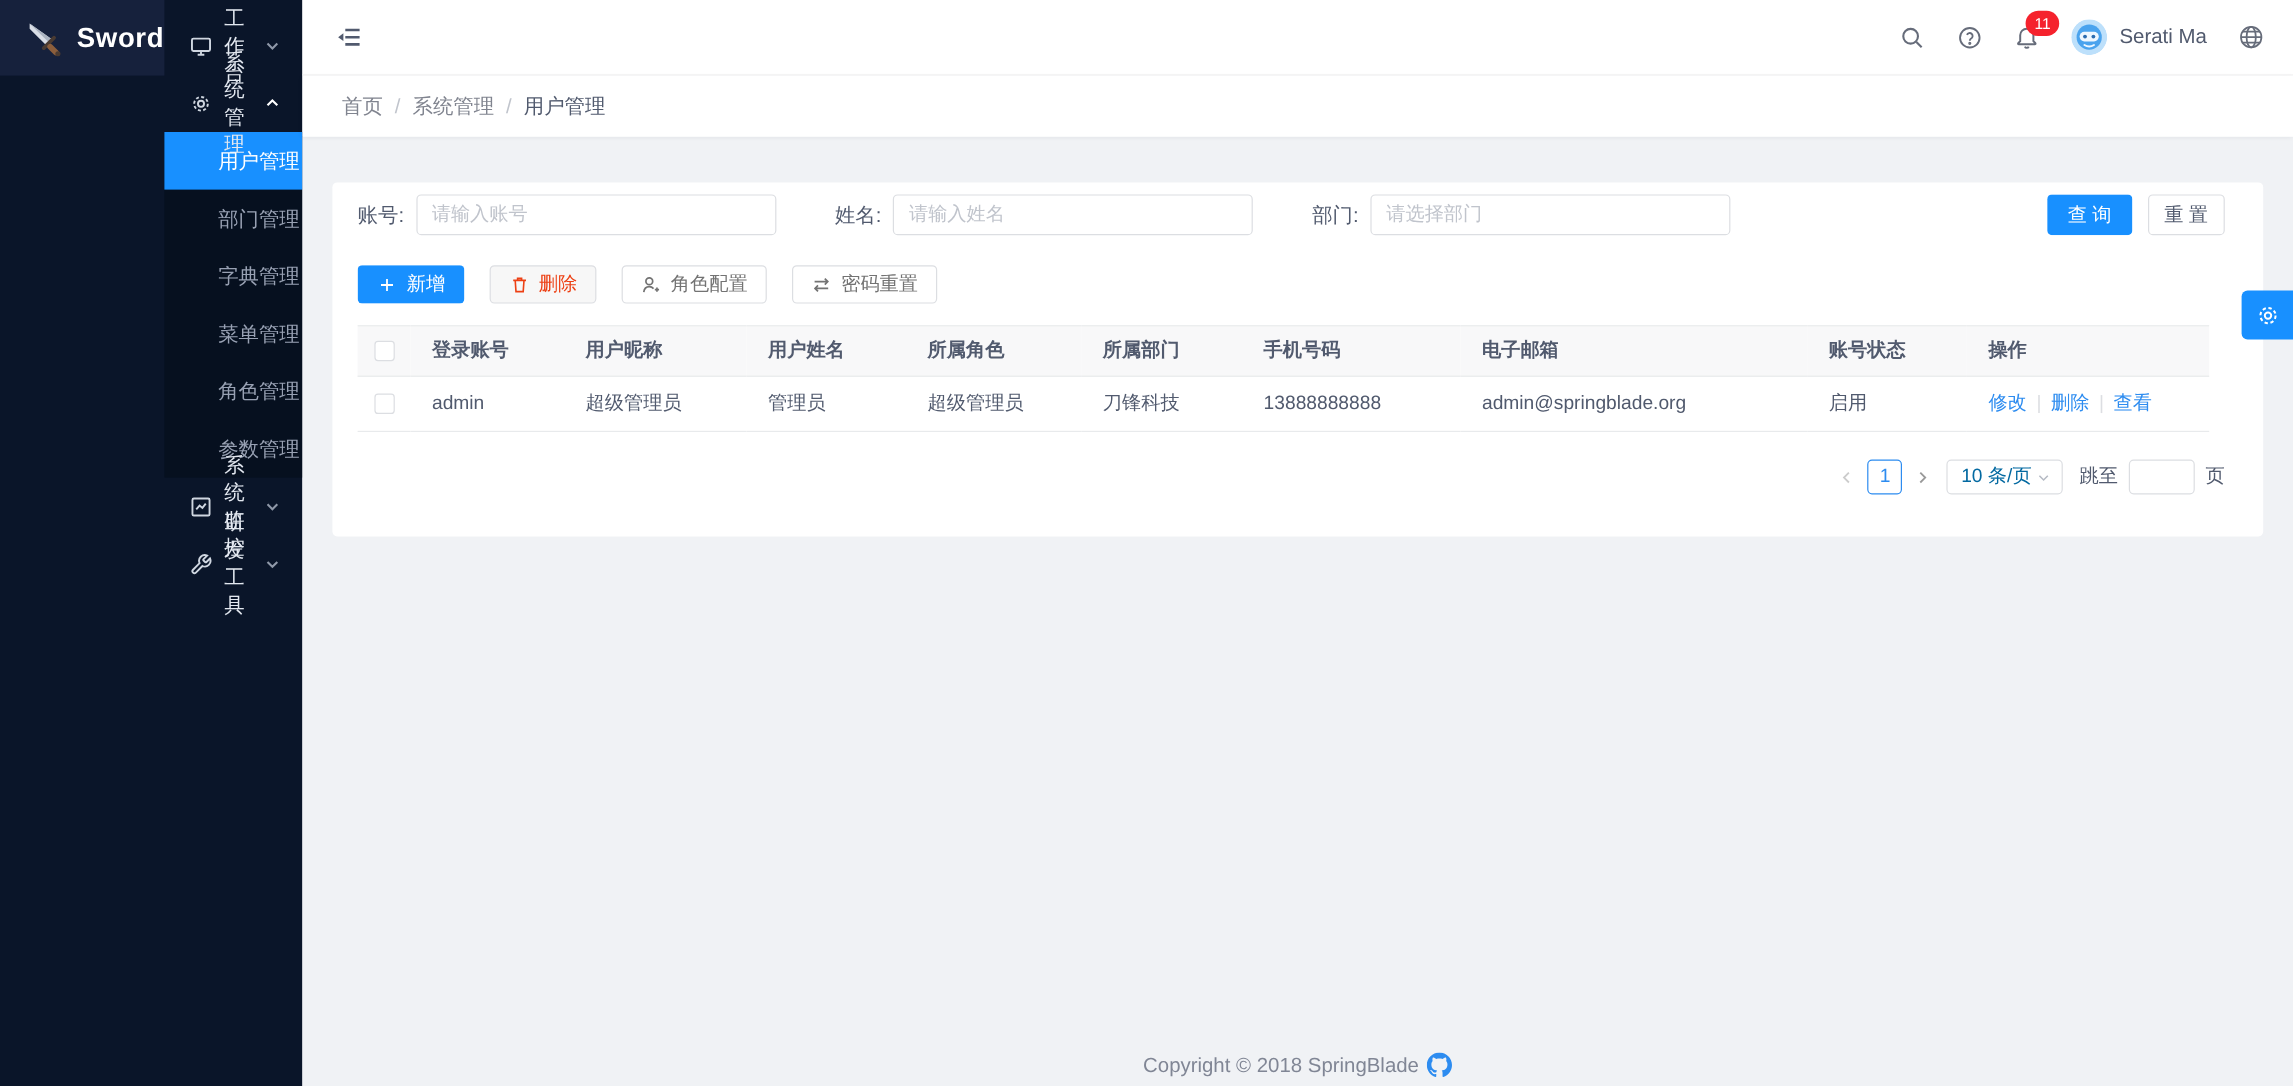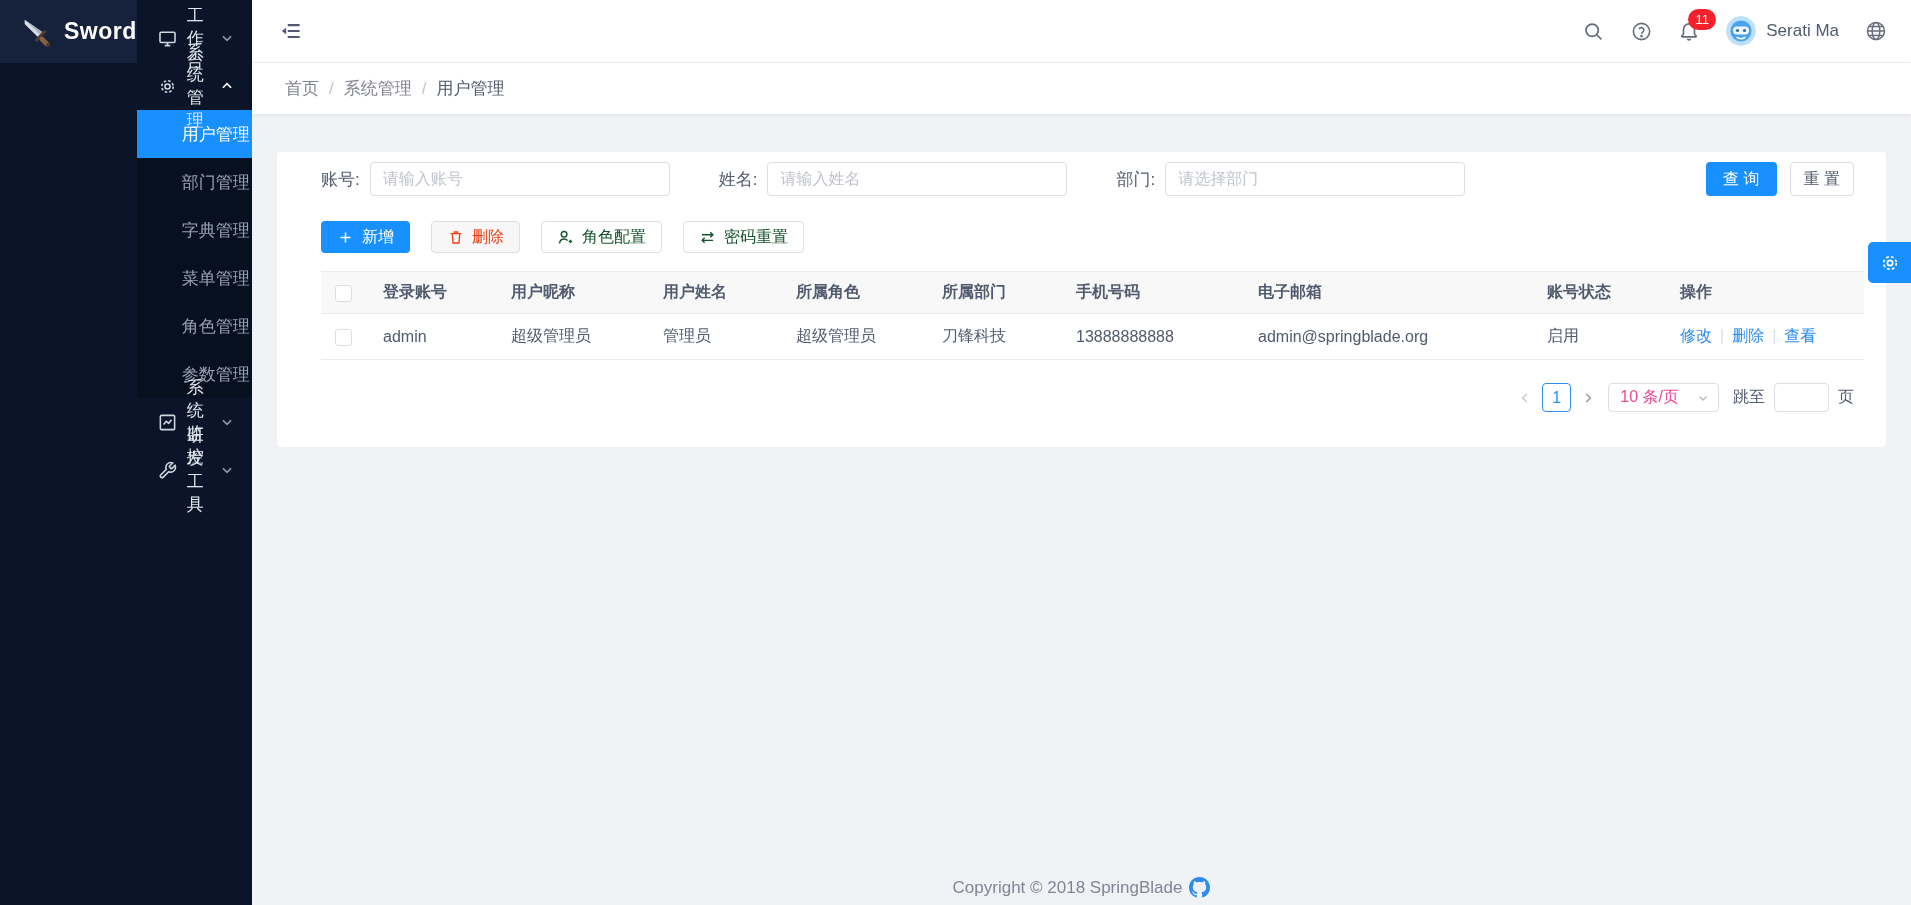--- a/index.html
+++ b/index.html
@@ -32,56 +32,56 @@
   .user-chip { display:flex; align-items:center; gap:10px; cursor:pointer; }
   .avatar { width:30px; height:30px; border-radius:50%; overflow:hidden; flex:none; }
   .username { font-size:17px; color:#515a6e; }
 
   .breadcrumb-bar { height:51px; background:#fff; display:flex; align-items:center; padding-left:33px; gap:10px; font-size:17px; box-shadow:0 1px 4px rgba(0,21,41,.08); flex:none; position:relative; z-index:2; }
   .bc-item { color:#80848f; cursor:pointer; }
   .bc-sep { color:#c0c4cc; }
   .bc-current { color:#515a6e; }
 
   .content { flex:1; position:relative; background:#f0f2f5; overflow:hidden; }
-  .card { margin:38px 25px 0 25px; background:#fff; border-radius:4px; padding:10px 32px 35px 44px; }
+  .card { margin:38px 25px 0 25px; background:#fff; border-radius:4px; padding:10px 32px 35px 21px; }
 
   
   .filter-row { display:flex; align-items:center; height:34px; margin-top:0; }
   .f-field { display:flex; align-items:center; margin-right:49px; }
   .f-label { font-size:17px; color:#515a6e; margin-right:10px; white-space:nowrap; }
   .f-input { width:300px; height:34px; border:1px solid #dcdee2; border-radius:4px; padding:0 12px; font-size:16px; color:#ec4899; outline:none; font-family:inherit; }
   .f-input::placeholder { color:#c0c4cc; }
   .filter-btns { margin-left:auto; display:flex; gap:13px; }
   .btn { height:34px; border-radius:4px; font-size:16px; display:inline-flex; align-items:center; justify-content:center; cursor:pointer; border:1px solid transparent; font-family:inherit; }
   .btn-primary { background:#1890ff; color:#fff; padding:0 16px; }
   .btn-default { background:#fff; color:#515a6e; border-color:#dcdee2; padding:0 13px; }
 
   
   .toolbar { margin-top:25px; display:flex; gap:21px; }
   .t-btn { height:32px; border-radius:4px; font-size:16px; display:inline-flex; align-items:center; gap:8px; padding:0 15px; cursor:pointer; border:1px solid transparent; }
   .t-add { background:#1890ff; color:#fff; }
   .t-del { background:#f7f7f7; color:#ed4014; border-color:#dcdee2; }
-  .t-plain { background:#fff; color:#14532d; border-color:#dcdee2; }
+  .t-plain { background:#fff; color:#737373; border-color:#dcdee2; }
   .t-icon { width:17px; height:17px; display:flex; align-items:center; justify-content:center; }
 
   
   table { width:1543px; margin-top:18px; border-collapse:collapse; table-layout:fixed; }
   thead th { height:42px; background:#f8f8f9; border-top:1px solid #e8eaec; border-bottom:1px solid #e8eaec; font-size:16px; color:#515a6e; font-weight:bold; text-align:left; padding-left:18px; }
   tbody td { height:46px; border-bottom:1px solid #e8eaec; font-size:16px; color:#515a6e; padding-left:18px; }
   th.cb-col, td.cb-col { padding-left:0; text-align:center; }
   .cb { display:inline-block; width:17px; height:17px; border:1px solid #dcdee2; border-radius:3px; background:#fff; vertical-align:middle; cursor:pointer; }
   .row-link { color:#2d8cf0; cursor:pointer; }
   .link-sep { color:#dcdee2; margin:0 8px; }
 
   
   .pagination { margin-top:23px; display:flex; align-items:center; justify-content:flex-end; gap:10px; font-size:16px; color:#515a6e; }
   .pg-arrow { width:14px; height:14px; color:#999; cursor:pointer; }
   .pg-arrow.disabled { color:#ccc; cursor:default; }
   .pg-page { min-width:29px; height:29px; border:1px solid #2d8cf0; border-radius:4px; color:#2d8cf0; display:flex; align-items:center; justify-content:center; font-size:16px; cursor:pointer; }
-  .pg-size { height:29px; border:1px solid #dcdee2; border-radius:4px; display:flex; align-items:center; gap:18px; padding:0 9px 0 11px; cursor:pointer; color:#ec4899; margin-left:3px; }
+  .pg-size { height:29px; border:1px solid #dcdee2; border-radius:4px; display:flex; align-items:center; gap:4px; padding:0 9px 0 11px; cursor:pointer; color:#0369a1; margin-left:3px; }
   .pg-size .chev { color:#b5bac4; width:12px; height:12px; }
   .pg-jump { display:flex; align-items:center; gap:9px; margin-left:4px; }
   .pg-input { width:55px; height:29px; border:1px solid #dcdee2; border-radius:4px; outline:none; padding:0 8px; font-size:16px; font-family:inherit; }
 
   
   .footer { position:absolute; left:0; right:0; bottom:7px; display:flex; align-items:center; justify-content:center; gap:7px; color:#808695; font-size:17px; }
   .gh-icon { width:21px; height:21px; color:#2d8cf0; cursor:pointer; }
 
   
   .settings-fab { position:absolute; right:0; top:242px; width:43px; height:41px; background:#1890ff; border:none; border-radius:5px 0 0 5px; color:#fff; display:flex; align-items:center; justify-content:center; cursor:pointer; z-index:5; }

